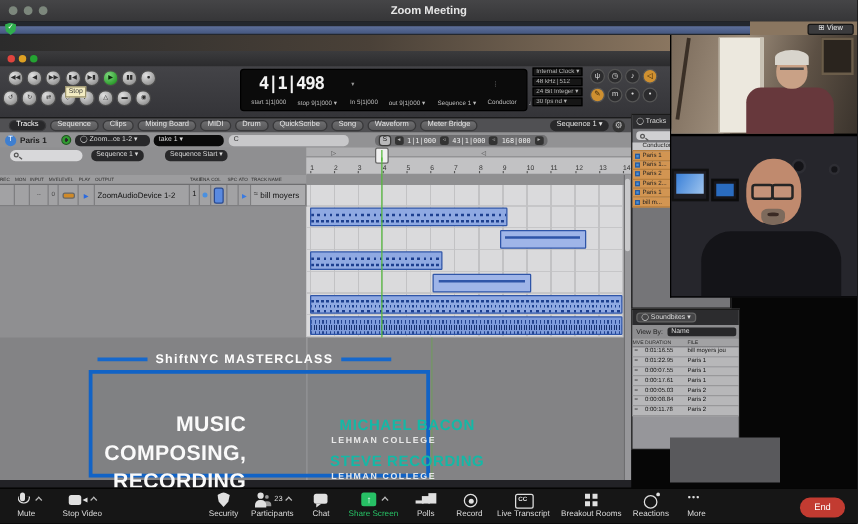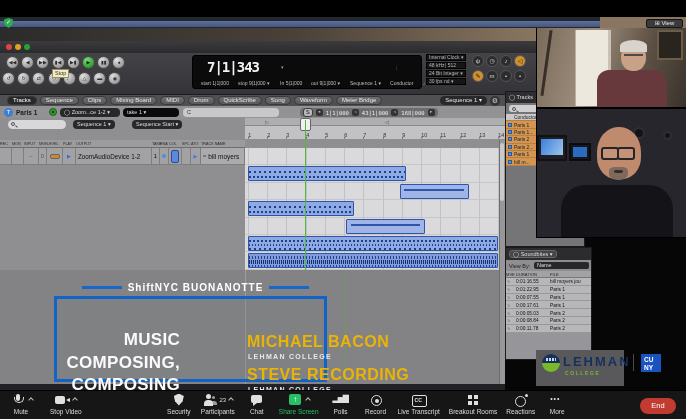--- a/index.html
+++ b/index.html
@@ -102,25 +102,25 @@
   #below-green{position:absolute;left:345px;top:175px;width:1px;height:114px;background:rgba(100,170,70,.55);}
   #dp-bottombar{position:absolute;left:0;top:289px;width:505px;height:6px;background:#222226;}
   #dp-scrollbar{position:absolute;left:499px;top:45px;width:6px;height:244px;background:#97979a;border-left:1px solid #6e6e70;}
   #dp-scroll-thumb{position:absolute;left:500px;top:48px;width:4px;height:58px;background:#c8c8ca;border-radius:2px;}
 
   
   #overlay{left:0;top:272px;width:420px;height:118px;z-index:6;}
   #kicker-row{position:absolute;left:59px;top:10px;width:273px;display:flex;align-items:center;justify-content:center;gap:6px;}
   .kicker-line{width:40px;height:3px;background:#1668cc;}
   #kicker{font-size:10px;font-weight:bold;color:#fff;letter-spacing:1px;white-space:nowrap;}
-  #ov-box{position:absolute;left:54px;top:24px;width:273px;height:86px;border:3px solid #1163c6;background:rgba(118,122,128,0.25);}
+  #ov-box{position:absolute;left:71px;top:24px;width:273px;height:86px;border:3px solid #1163c6;background:rgba(118,122,128,0.25);}
   #ov-left{position:absolute;left:6px;top:30px;width:117px;text-align:right;}
   #ov-left div{font-size:17px;font-weight:800;color:#fafafa;line-height:22.6px;letter-spacing:.3px;}
   #ov-right{position:absolute;left:190px;top:34px;}
-  .sp-name{font-size:16px;font-weight:600;color:#eab308;letter-spacing:.5px;white-space:nowrap;}
+  .sp-name{font-size:12px;font-weight:600;color:#14b8a6;letter-spacing:.5px;white-space:nowrap;text-align:center;}
   .sp-org{font-size:7px;font-weight:bold;color:#e8e8e8;letter-spacing:1.3px;margin:2px 0 6px 1px;}
 
   
   #black-bg{left:505px;top:91px;width:181px;height:299px;background:#060606;z-index:2;}
   #tracks-panel{left:505px;top:91px;width:80px;height:156px;background:#757578;border:1px solid #1a1a1a;z-index:3;}
   #tp-header{position:absolute;left:0;top:0;width:100%;height:11px;background:#2e2e30;color:#ddd;font-size:5.5px;line-height:10px;padding-left:3px;}
   #tp-search{position:absolute;left:3px;top:13px;width:70px;height:7px;background:#d0d0d2;border-radius:3px;}
   .tp-item{position:relative;height:7.4px;background:#d29552;border-bottom:1px solid #b87f3e;display:flex;align-items:center;padding-left:2px;gap:2px;}
   .tp-item.conductor{background:#c9c9cb;}
   .tp-item span.nm{font-size:6px;transform:scale(.82);transform-origin:left center;color:#222;white-space:nowrap;}
@@ -207,20 +207,26 @@
   .ic-grid::before{content:"";position:absolute;left:3px;top:1px;width:4px;height:4px;background:#e0e0e0;box-shadow:6px 0 #e0e0e0,0 6px #e0e0e0,6px 6px #e0e0e0;}
   .ic-smile::before{content:"";position:absolute;left:2px;top:2px;width:9px;height:9px;border-radius:50%;border:1.3px solid #e0e0e0;}
   .ic-smile::after{content:"";position:absolute;right:1px;top:0;width:3px;height:3px;border-radius:50%;background:#e0e0e0;}
   .ic-more::before{content:"•••";position:absolute;left:1px;top:1px;color:#e0e0e0;font-size:7px;letter-spacing:1px;}
 </style>
 </head>
 <body>
 
 <div id="stage">
 
+  <div class="abs" id="zoom-titlebar">
+    <span class="tl-dot" style="left:7px"></span>
+    <span class="tl-dot" style="left:19px"></span>
+    <span class="tl-dot" style="left:31px"></span>
+    <div id="zoom-title">Zoom Meeting</div>
+  </div>
 
   <div class="abs" id="share-strip"></div>
   <div class="abs" id="share-bluebar"></div>
   <div class="abs" id="strip-tan"></div>
   <div class="abs" id="shield">✓</div>
   <div class="abs" id="view-btn"><span>⊞</span> <span>View</span></div>
 
   <div class="abs" id="desktop-strip">
     <span class="folder" style="left:205px"></span>
     <span class="folder" style="left:240px"></span>
@@ -253,21 +259,21 @@
         <span class="tbtn" style="top: 31px; left: 32.4px;">⇄</span>
         <span class="tbtn" style="top: 31px; left: 47.6px;">◇</span>
         <span class="tbtn" style="top: 31px; left: 62.8px;">♩</span>
         <span class="tbtn" style="top: 31px; left: 78px;">△</span>
         <span class="tbtn" style="top: 31px; left: 93.2px;">▬</span>
         <span class="tbtn" style="top: 31px; left: 108.4px;">◉</span>
       </div>
     <div id="transport-tooltip">Stop</div>
 
     <div id="lcd">
-      <span id="lcd-bars">7|1|343</span>
+      <span id="lcd-bars">4|1|498</span>
       <span class="lcd-caret" style="left:88px">▾</span>
       <span class="lcd-caret" style="right:22px">⋮</span>
       <div id="lcd-fields">
 
       <span>start 1|1|000</span>
           <span>stop 9|1|000 ▾</span>
           <span>In 5|1|000</span>
           <span>out 9|1|000 ▾</span>
           <span>Sequence 1 ▾</span>
           <span>Conductor</span>
@@ -733,40 +739,33 @@
     <span class="spk" style="left:96px;top:18px;width:12px;height:12px"></span>
     <span class="spk" style="left:126px;top:22px;width:9px;height:9px"></span>
     <div class="body"></div>
     <div class="head"></div>
     <div class="goatee"></div>
     <div class="mouth"></div>
     <div class="glasses"></div>
   </div>
 
   <div class="abs" id="logo-pad"></div>
-  <div class="abs" id="logo-row">
-    <span id="lehman-mark"></span>
-    <span id="lehman-word">LEHMAN</span>
-    <span id="lehman-college">COLLEGE</span>
-    <span id="logo-div"></span>
-    <span id="cuny-box"><span>CU</span><br><span>NY</span></span>
-  </div>
 
   <div class="abs" id="overlay">
     <div id="kicker-row">
       <span class="kicker-line"></span>
-      <span id="kicker">ShiftNYC BUONANOTTE</span>
+      <span id="kicker">ShiftNYC MASTERCLASS</span>
       <span class="kicker-line"></span>
     </div>
     <div id="ov-box">
       <div id="ov-left">
 
       <div>MUSIC</div>
           <div>COMPOSING,</div>
-          <div>COMPOSING</div>
+          <div>RECORDING</div>
           <div>&amp; MIXING</div>
         </div>
       <div id="ov-right">
 
           <div>
             <div class="sp-name">MICHAEL BACON</div>
             <div class="sp-org">LEHMAN COLLEGE</div>
           </div>
 
           <div>

